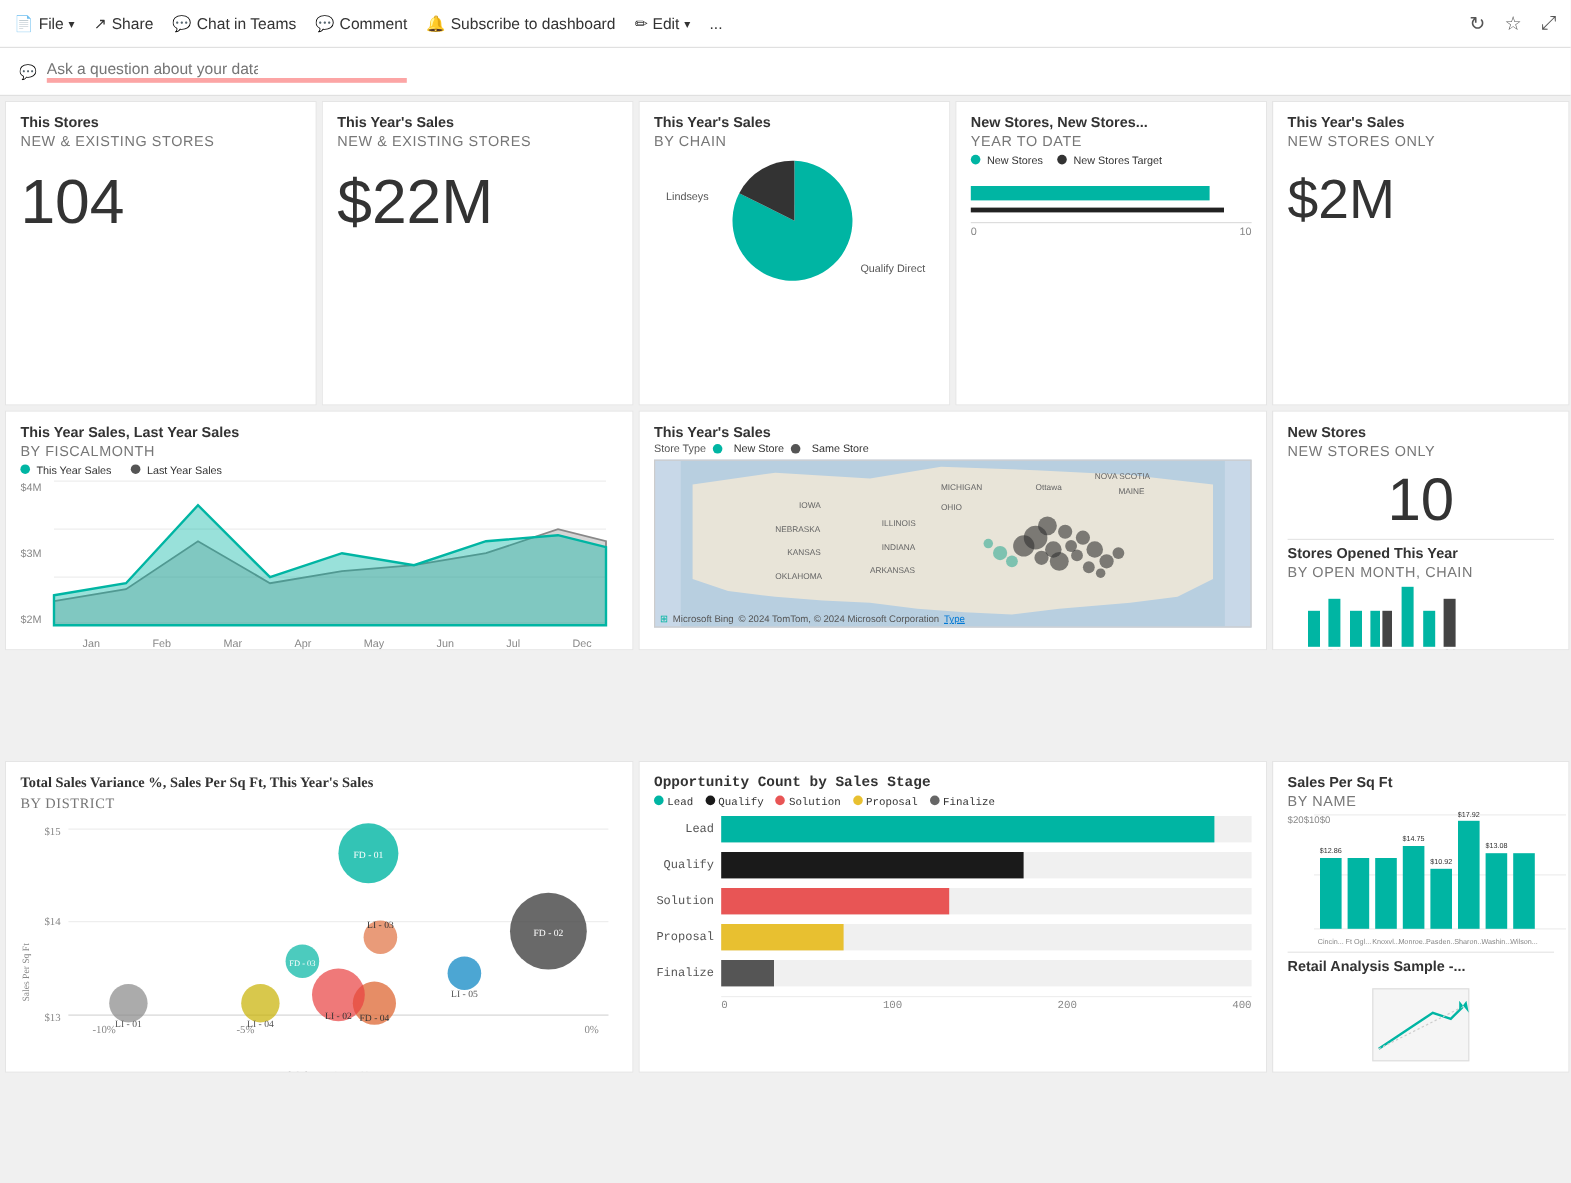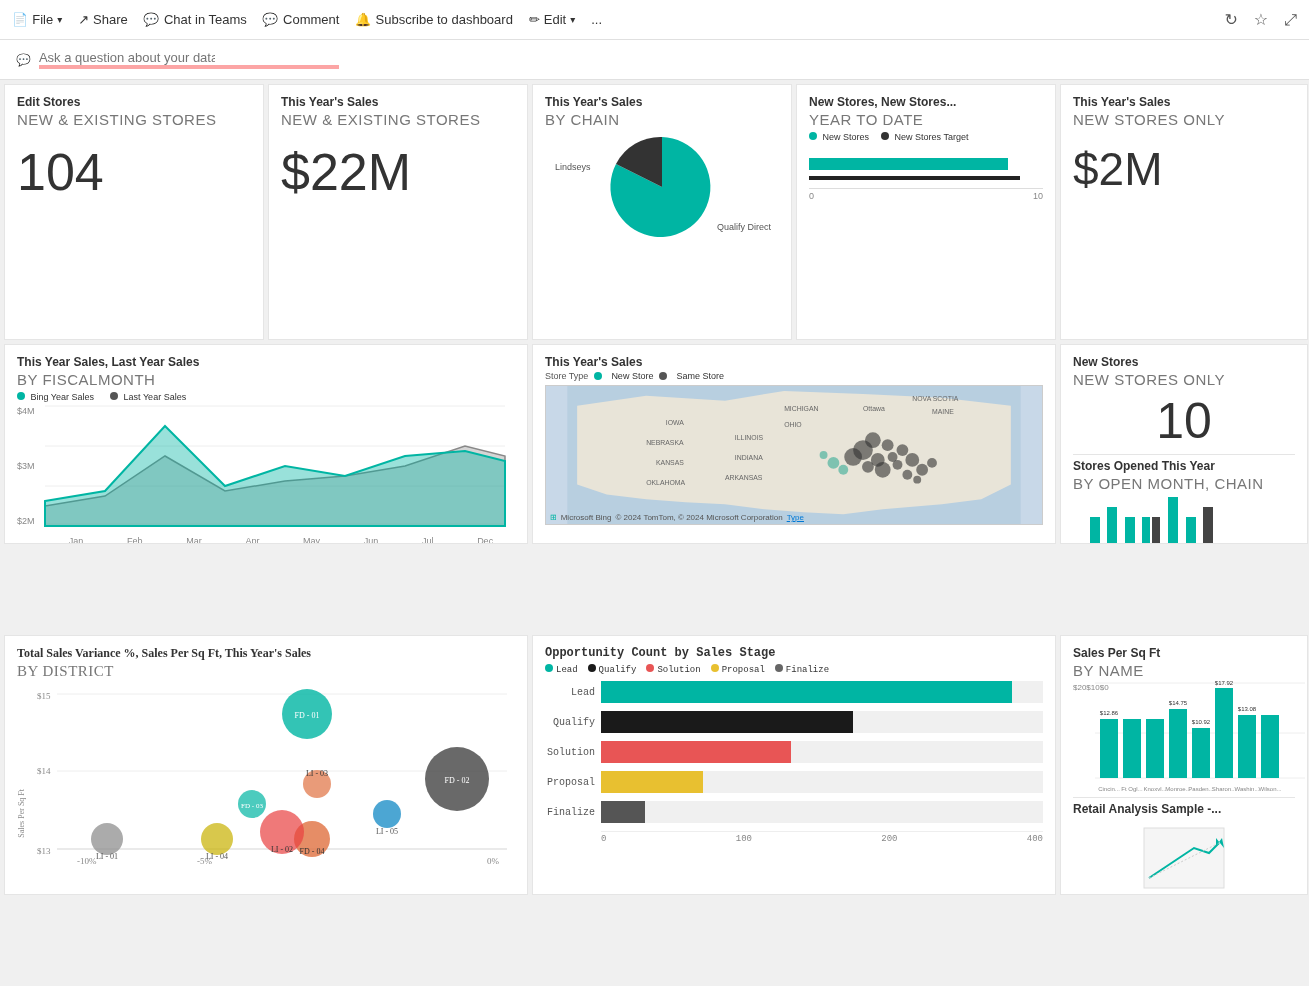--- a/index.html
+++ b/index.html
@@ -54,21 +54,21 @@
     }
     
     .card {
       background: #fff;
       padding: 10px 12px;
       border: 1px solid #e5e5e5;
       overflow: hidden;
       position: relative;
     }
     .card-title { font-size: 12px; font-weight: 600; color: #333; margin-bottom: 2px; }
-    .card-subtitle { font-size: 15px; color: #777; text-transform: uppercase; letter-spacing: 0.5px; margin-bottom: 4px; }
+    .card-subtitle { font-size: 12px; color: #777; text-transform: uppercase; letter-spacing: 0.5px; margin-bottom: 4px; }
     .big-number { font-size: 52px; font-weight: 200; color: #333; line-height: 1.1; margin-top: 16px; }
 
     
     .r1c1 { grid-column: 1; grid-row: 1; }
     .r1c2 { grid-column: 2; grid-row: 1; }
     .r1c3 { grid-column: 3; grid-row: 1; }
     .r1c4 { grid-column: 4; grid-row: 1; }
     .r1c5 { grid-column: 5; grid-row: 1; }
 
     
@@ -147,21 +147,21 @@
 <div class="qa-bar">
   <span style="color:#aaa;">💬</span>
   <div class="qa-underline">
     <input class="qa-input" placeholder="Ask a question about your data" style="">
   </div>
 </div>
 
 <div class="dashboard">
 
   <div class="card r1c1">
-    <div class="card-title">Edit Stores</div>
+    <div class="card-title">This Stores</div>
     <div class="card-subtitle">NEW &amp; EXISTING STORES</div>
     <div class="big-number">104</div>
   </div>
 
   <div class="card r1c2">
     <div class="card-title">This Year's Sales</div>
     <div class="card-subtitle">NEW &amp; EXISTING STORES</div>
     <div class="big-number">$22M</div>
   </div>
 
@@ -210,21 +210,21 @@
     <div class="card-subtitle">NEW STORES ONLY</div>
     <div class="big-number" style="font-size:46px;">$2M</div>
   </div>
 
   <div class="card r2c1" style="height:200px;">
     <div class="card-title">This Year Sales, Last Year Sales</div>
     <div class="card-subtitle">BY FISCALMONTH</div>
     <div class="line-chart-legend">
       <span>
         <span class="legend-dot" style="background:#00b5a3;"></span>
-        <span>Bing Year Sales</span>
+        <span>This Year Sales</span>
       </span>
       <span>
         <span class="legend-dot" style="background:#555;"></span>
         <span>Last Year Sales</span>
       </span>
     </div>
     <div style="position:relative;width:100%;height:130px;">
       
       <div style="position:absolute;left:0;top:0;font-size:9px;color:#888;display:flex;flex-direction:column;justify-content:space-between;height:120px;z-index:2;">
         <span>$4M</span>

